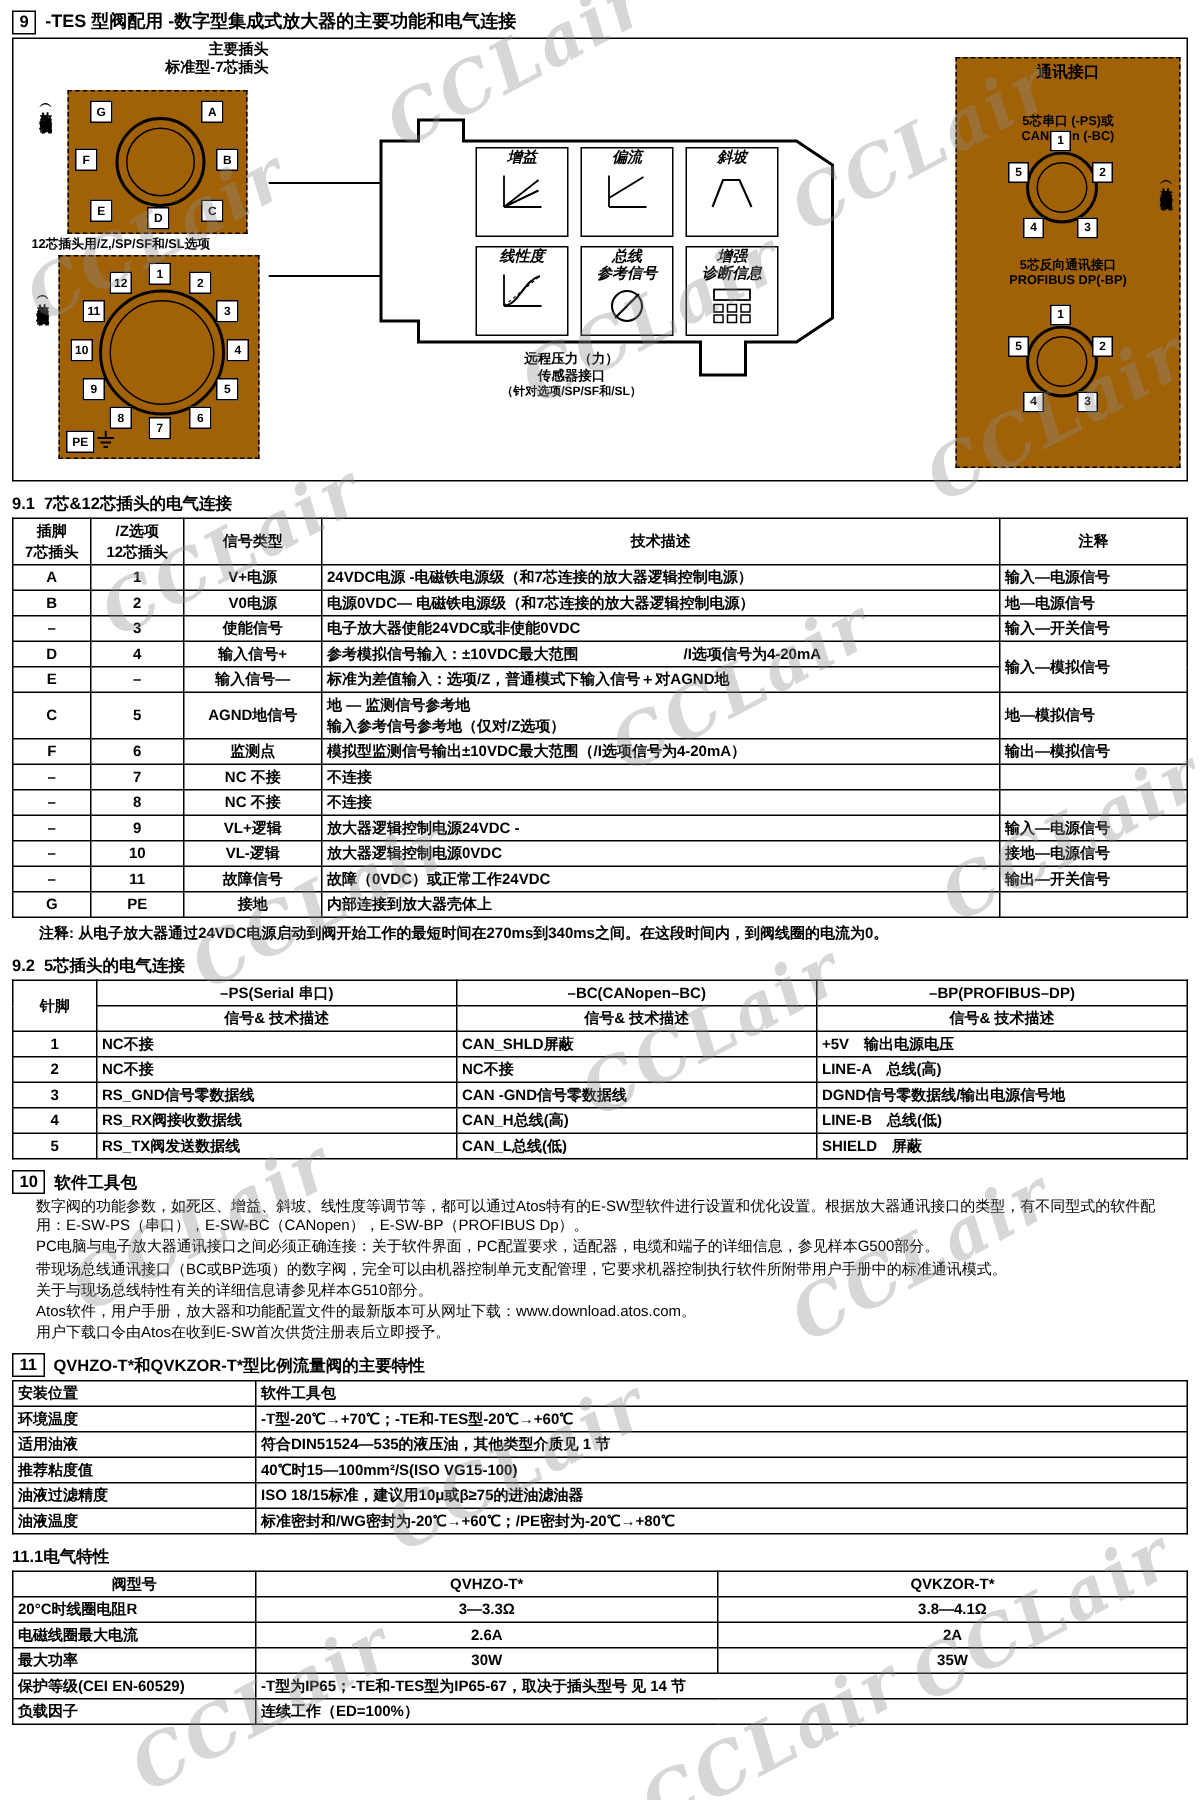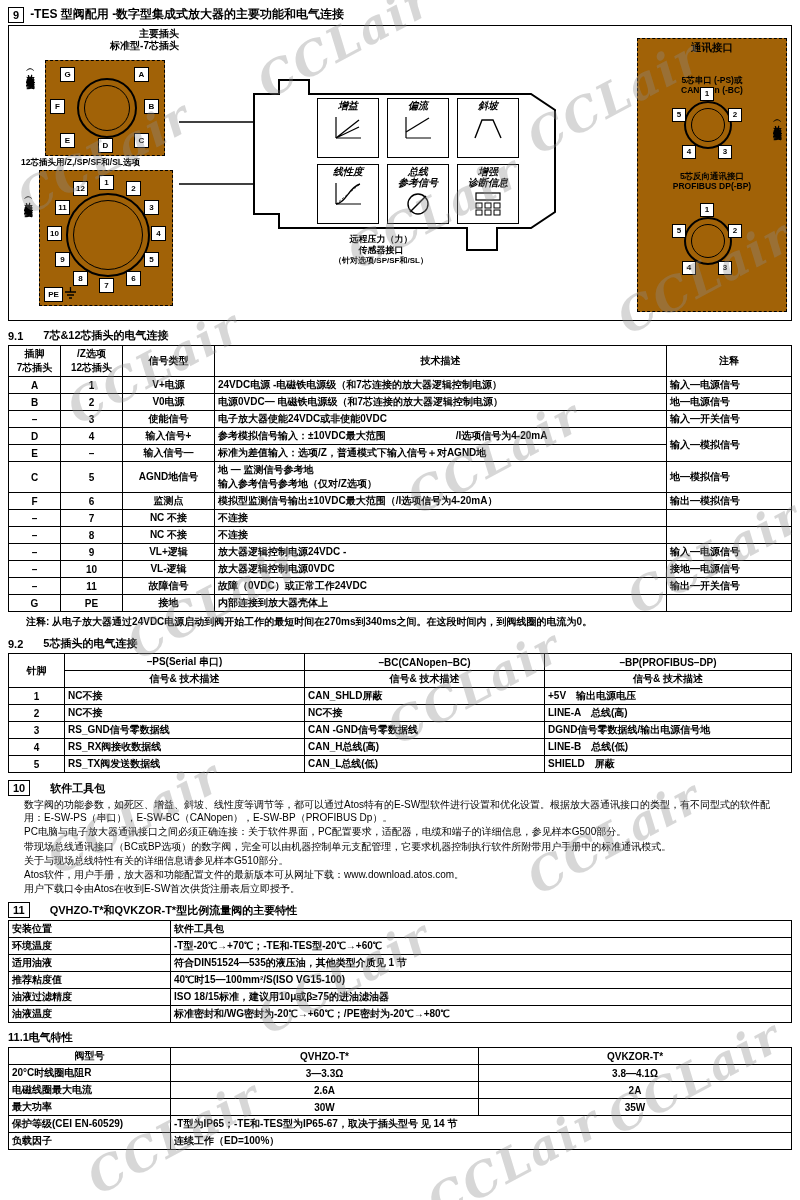--- a/index.html
+++ b/index.html
@@ -15,21 +15,21 @@
     color:rgba(140,140,140,0.35); transform:rotate(-28deg);
     letter-spacing:2px; pointer-events:none; z-index:6; white-space:nowrap;
   }
   
   .hdr { margin:6px 8px 2px; display:flex; align-items:center; gap:6px; }
   .numbox {
     display:inline-block; border:1.5px solid #000; padding:0 4px;
     font-weight:bold; font-size:11px; line-height:14px;
   }
   .hdr-title { font-weight:bold; font-size:12px; }
-  .sec-h { margin:7px 8px 2px; font-weight:bold; font-size:11px; display:flex; align-items:center; gap:20px; }
+  .sec-h { margin:7px 8px 2px; font-weight:bold; font-size:11px; display:flex; align-items:center; gap:6px; }
 
   
   .diagram {
     position:relative; margin:2px 8px; height:294px;
     border:1.5px solid #000; background:#fff;
   }
   .dashed { position:absolute; border:1.5px dashed #000; background:#a16207; }
   .plug-title { position:absolute; text-align:right; font-weight:bold; font-size:10px; line-height:1.2; }
   .small-label { position:absolute; font-weight:bold; font-size:8.5px; }
   .vlabel {

